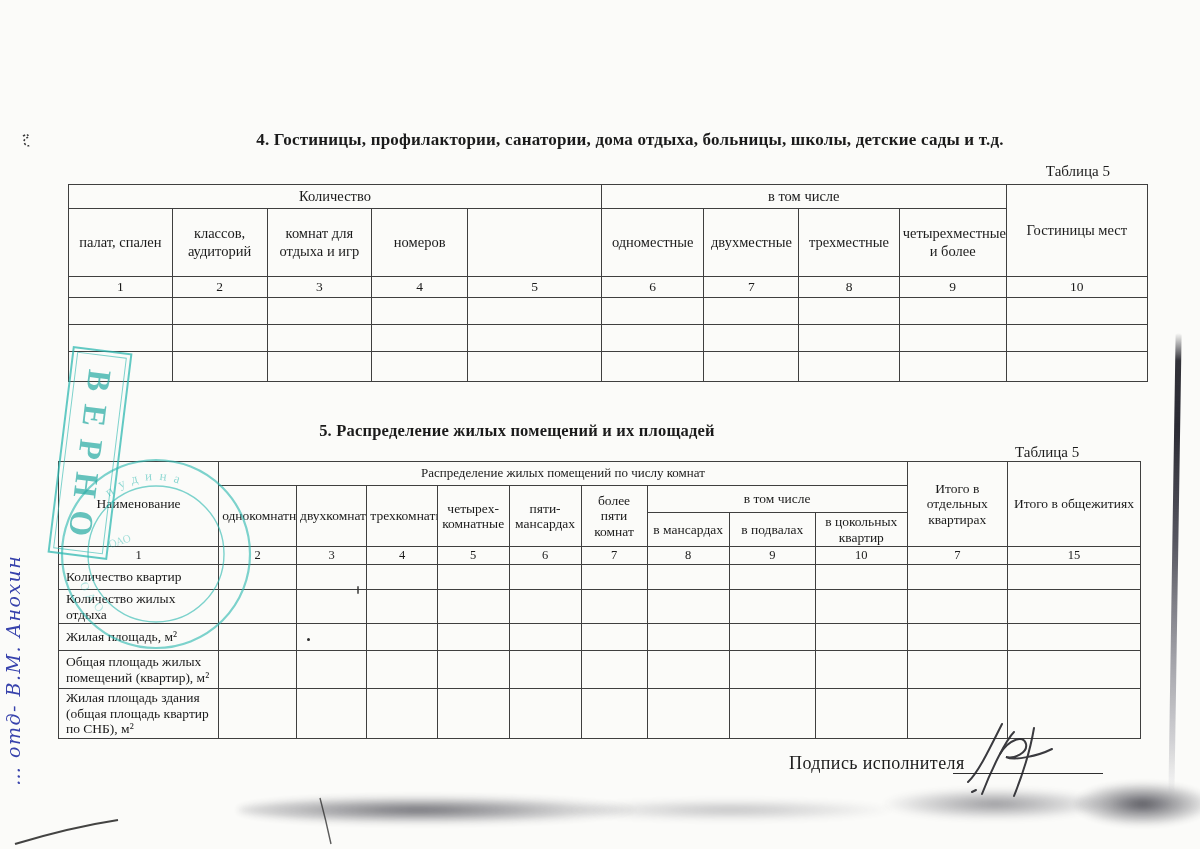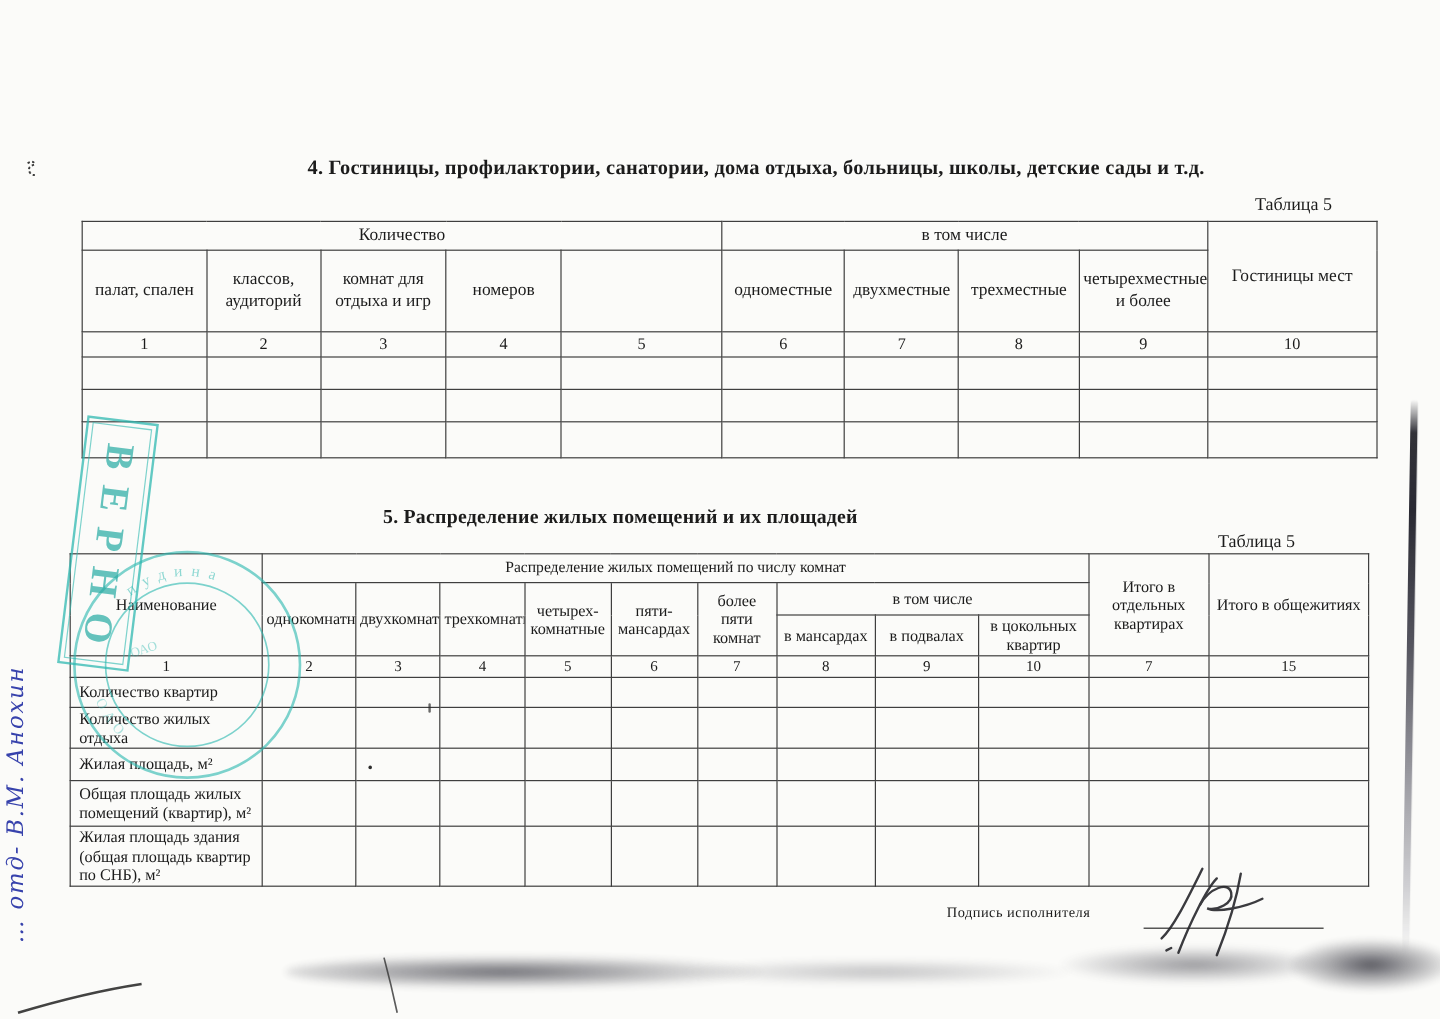--- a/index.html
+++ b/index.html
@@ -48,21 +48,21 @@
   #round-stamp{left:52px;top:452px;z-index:5;opacity:.62;}
   
   #margin-note{
     left:2px;top:436px;height:350px;width:34px;
     writing-mode:vertical-rl;transform:rotate(180deg);
     font-family:"DejaVu Serif",serif;font-style:italic;
     font-size:19px;letter-spacing:1.5px;color:#2733a6;opacity:.92;
     white-space:nowrap;z-index:4;
   }
   
-  #sig-label{left:789px;top:753px;font-size:12px;letter-spacing:.4px;text-align:right;}
+  #sig-label{left:789px;top:753px;font-size:18px;letter-spacing:.4px;text-align:right;}
   #sig-line{left:953px;top:740px;width:150px;height:33px;border-bottom:1.6px solid #2e2e2e;}
   #sig-scribble{left:948px;top:718px;z-index:3;}
   
   #edge-streak{
     left:1172px;top:333px;width:6px;height:462px;border-radius:4px;
     transform:rotate(.9deg);filter:blur(.6px);
     background:linear-gradient(to bottom,
       rgba(25,25,32,0) 0%, rgba(28,28,36,.9) 6%, rgba(30,30,40,.95) 20%,
       rgba(45,45,58,.8) 45%, rgba(70,70,85,.5) 70%, rgba(110,110,125,.3) 88%,
       rgba(140,140,150,0) 100%);

